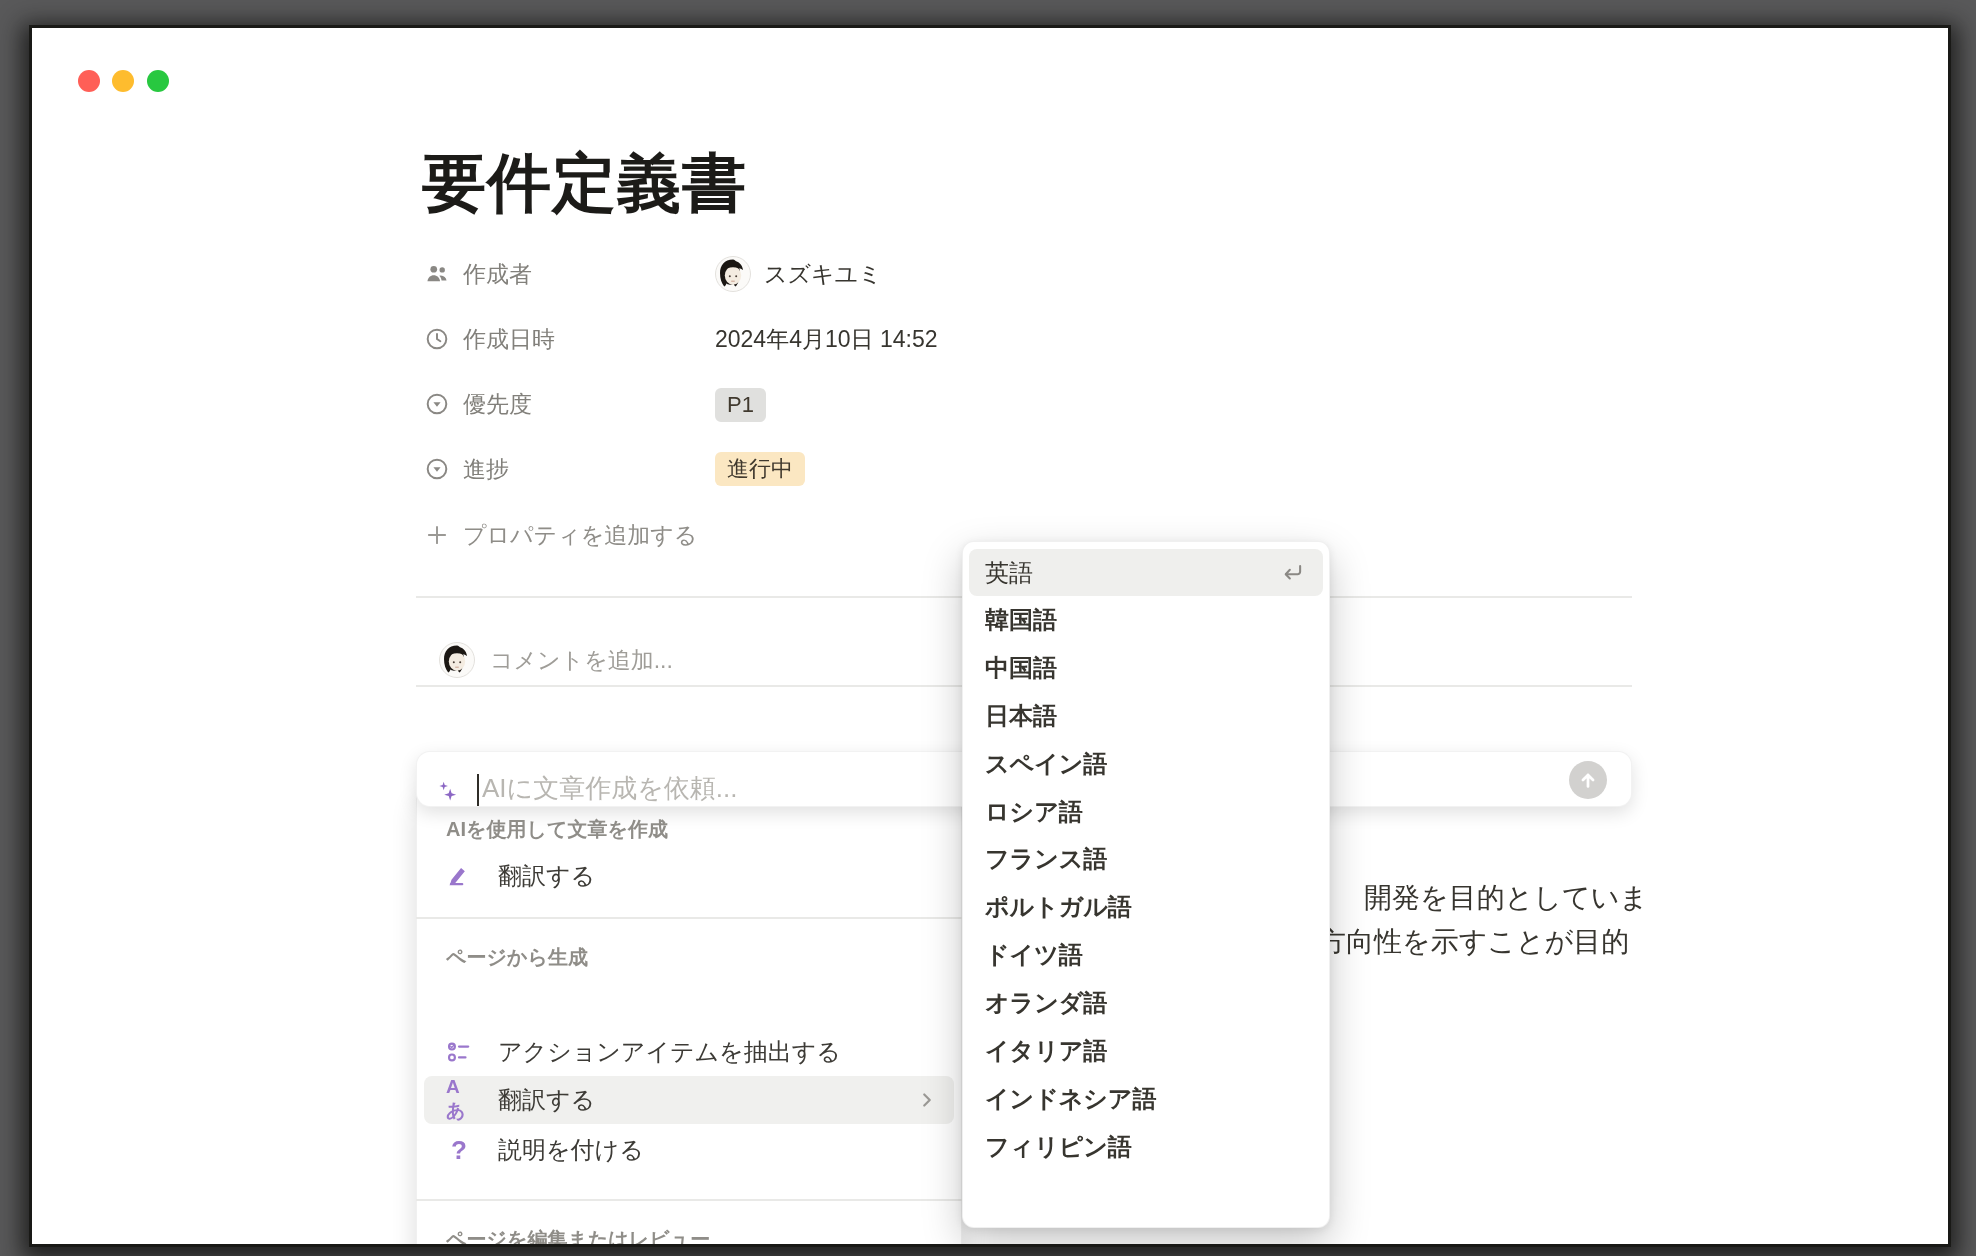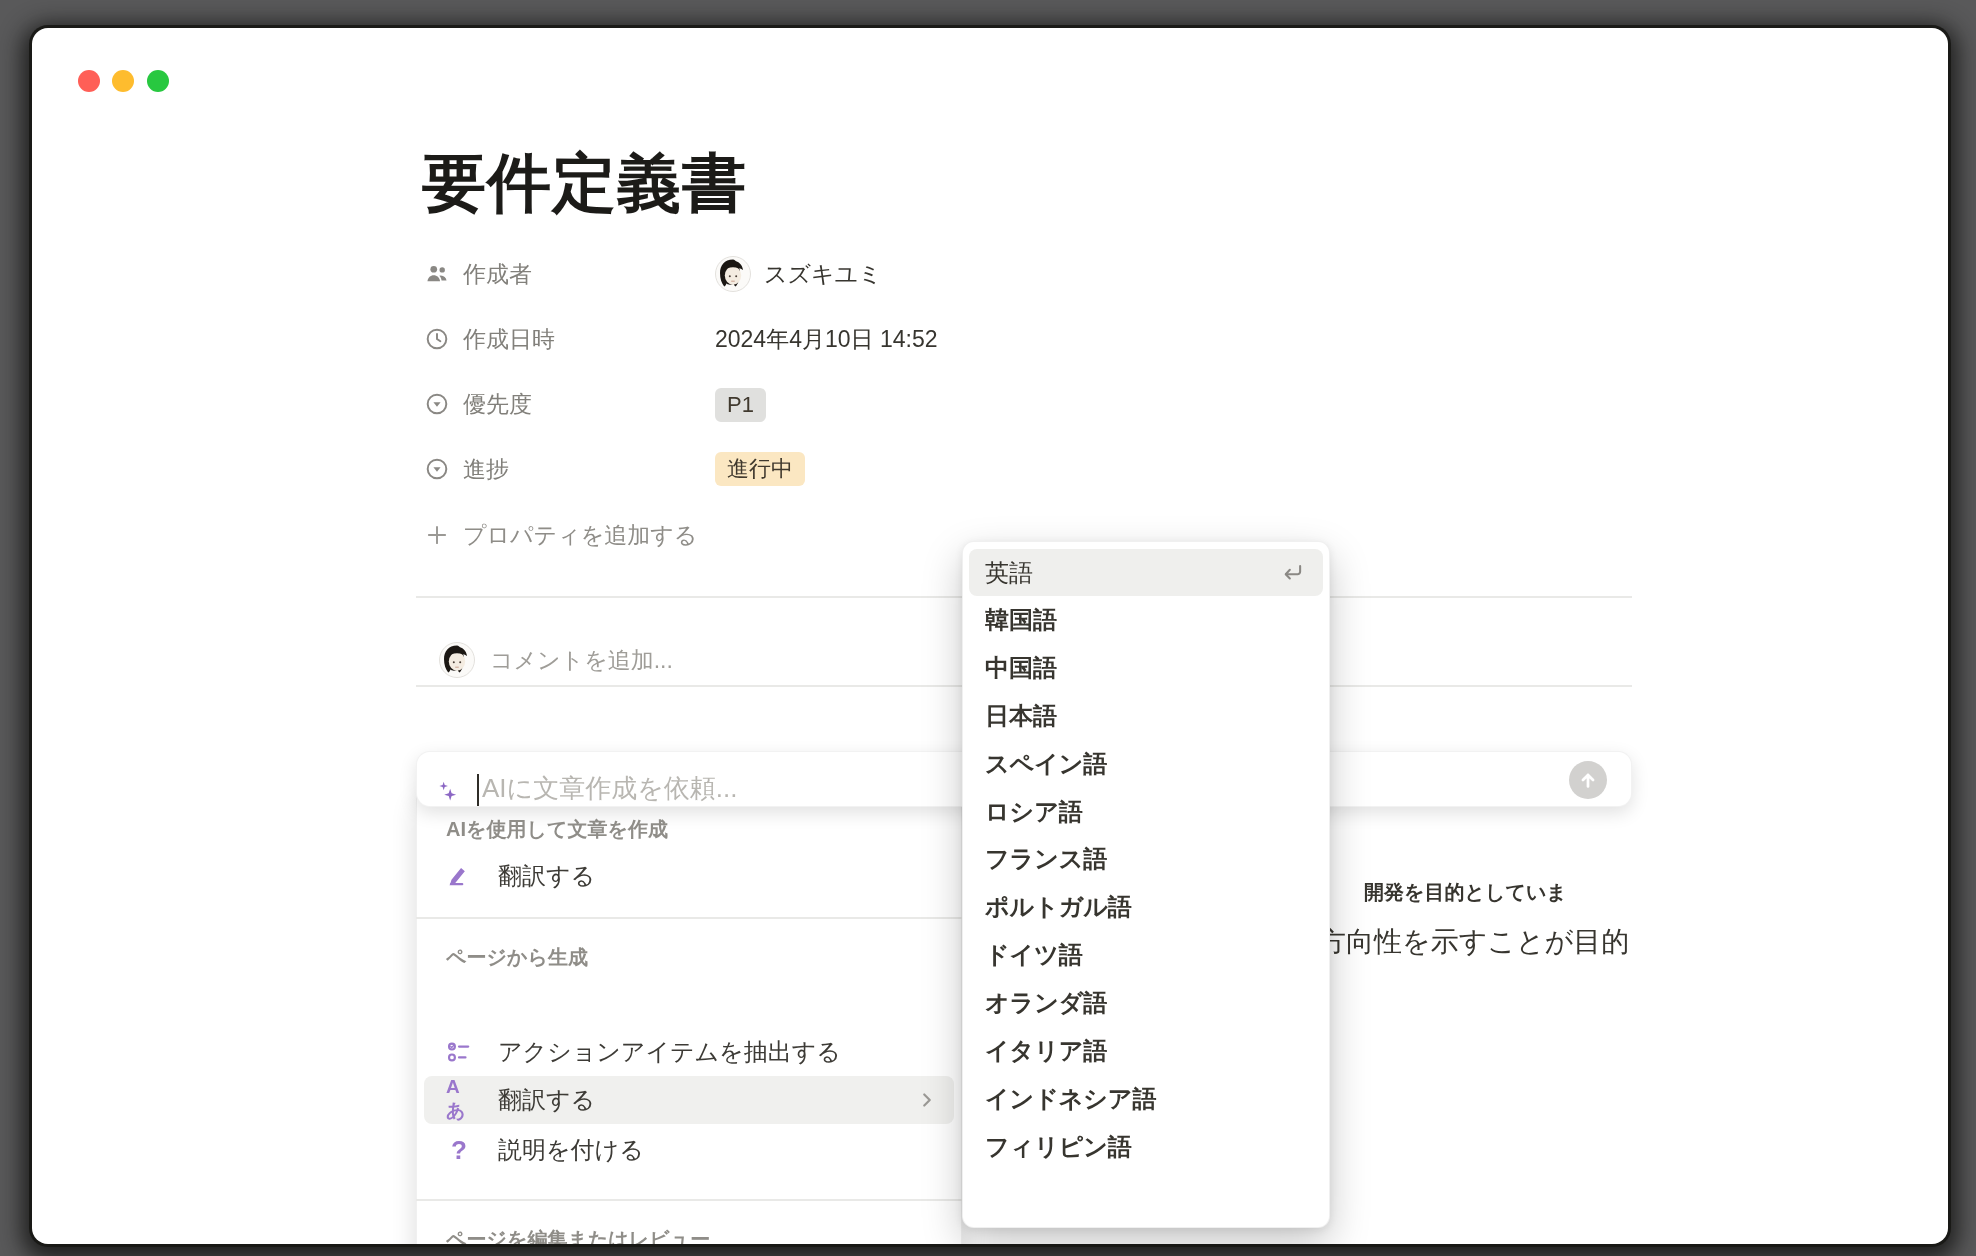--- a/index.html
+++ b/index.html
@@ -1,19 +1,19 @@
 <!DOCTYPE html>
 <html><head>
 <meta charset="utf-8">
 <style>
   html,body{margin:0;padding:0;background:#59595a;}
   *{box-sizing:border-box;font-family:"Liberation Sans","DejaVu Sans",sans-serif;}
   #stage{position:relative;width:1976px;height:1256px;background:#59595a;overflow:hidden;}
   #window{position:absolute;left:32px;top:28px;width:1916px;height:1216px;background:#ffffff;
-    border-radius:16px;overflow:hidden;
+    border-radius:0;overflow:hidden;
     box-shadow:0 0 0 3px rgba(24,24,21,.92),0 6px 22px 10px rgba(16,16,14,.78);}
   .tl{position:absolute;width:22px;height:22px;border-radius:50%;top:42px;}
   .abs{position:absolute;}
   .row{position:absolute;display:flex;align-items:center;}
   .gray{color:#82807b;}
   .dark{color:#37352f;}
   .hline{position:absolute;height:2px;background:#e9e9e7;}
   .tag{display:inline-flex;align-items:center;height:34px;padding:0 12px;border-radius:6px;
        font-size:22px;font-weight:500;color:#40392e;}
   .icon24{width:26px;height:26px;flex:0 0 26px;display:flex;align-items:center;justify-content:center;}
@@ -120,21 +120,21 @@
           <circle cx="14.8" cy="20.3" r="1" fill="#4a4038"></circle>
             <circle cx="21.2" cy="20.3" r="1" fill="#4a4038"></circle>
           <path d="M16.6 25.2h2.8" stroke="#c9a08e" stroke-width="1" stroke-linecap="round"></path>
         </svg>
       </span>
       <span style="font-size:23px;margin-left:15px;color:#9f9d98;">コメントを追加...</span>
     </div>
 
     <div class="hline" style="left:384px;top:657px;width:1216px;"></div>
 
-    <div class="abs dark" style="left:1332px;top:851px;font-size:20px;white-space:nowrap;font-weight:bold;">開発を目的としていま</div>
+    <div class="abs dark" style="left:1332px;top:851px;font-size:28px;white-space:nowrap;">開発を目的としていま</div>
     <div class="abs dark" style="left:1286px;top:895px;font-size:28px;white-space:nowrap;">方向性を示すことが目的</div>
 
     <div class="abs" style="left:384px;top:723px;width:1216px;height:56px;background:#fff;border-radius:14px;
          border:1px solid rgba(0,0,0,.05);box-shadow:0 6px 18px rgba(0,0,0,.12);z-index:3;display:flex;align-items:flex-end;">
       <span class="icon24" style="margin-left:18px;">
         <svg width="30" height="30" viewBox="0 0 24 24" fill="#8b66c4">
           <path d="M8 1.5l.95 3.05L12 5.5 8.95 6.45 8 9.5 7.05 6.45 4 5.5l3.05-.95z"></path>
           <path d="M14 8l1.35 4.15L19.5 13.5l-4.15 1.35L14 19l-1.35-4.15L8.5 13.5l4.15-1.35z"></path>
         </svg>
       </span>

